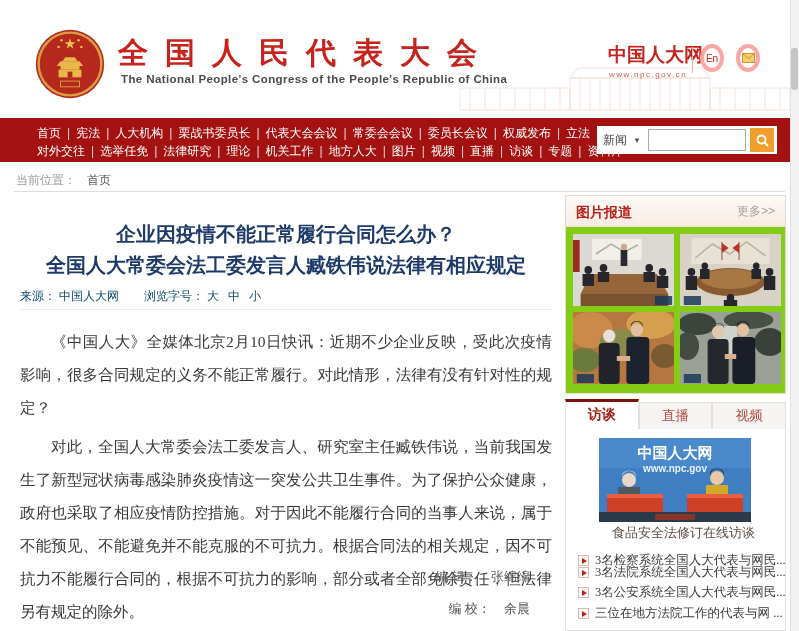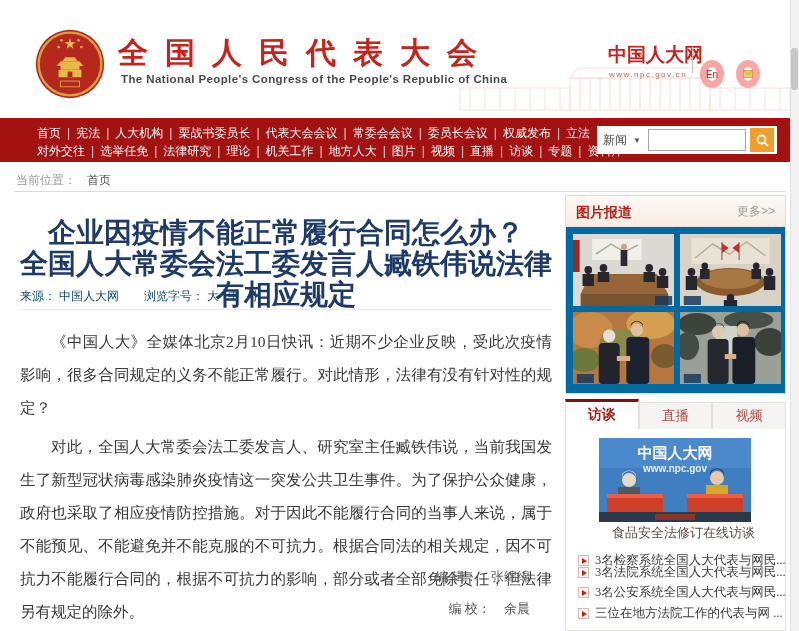--- a/index.html
+++ b/index.html
@@ -15,21 +15,21 @@
   .emblem { position:absolute; left:32px; top:26px; }
   .site-title { position:absolute; left:118px; top:33px; font-size:30px; font-weight:bold;
                 color:#c5231c; letter-spacing:17px; white-space:nowrap; }
   .site-subtitle { position:absolute; left:121px; top:73px; font-size:11.5px; font-weight:bold;
                    color:#4a4a4a; letter-spacing:.4px; white-space:nowrap; }
   .watermark { position:absolute; left:430px; top:64px; opacity:.55; }
   .npc-logo { position:absolute; left:608px; top:42px; width:80px; text-align:center; cursor:pointer; }
   .npc-logo-text { font-size:19px; font-weight:bold; color:#c5231c; white-space:nowrap; }
   .npc-url { font-size:8px; color:#c56058; letter-spacing:1.5px; margin-top:2px; white-space:nowrap; }
   .hdr-divider { position:absolute; left:692px; top:47px; width:1px; height:26px; background:#e3b7ae; }
-  .circle-btn { position:absolute; top:60px; width:24px; height:28px; border:7px solid #fca5a5;
+  .circle-btn { position:absolute; top:44px; width:24px; height:28px; border:4px solid #fca5a5;
                 border-radius:50%; display:flex; align-items:center; justify-content:center;
                 color:#c5231c; font-size:10px; cursor:pointer; background:#fff; }
   .btn-en { left:700px; }
   .btn-mail { left:736px; }
 
   
   .navbar { position:absolute; top:118px; left:0; width:790px; height:44px; background:#a31111; }
   .nav-row { position:absolute; left:37px; white-space:nowrap; font-size:12px; color:#ffffff; }
   .nav-row-1 { top:7px; }
   .nav-row-2 { top:25px; }
@@ -46,42 +46,42 @@
                 display:flex; align-items:center; justify-content:center; }
 
   
   .breadcrumb { position:absolute; left:16px; top:172px; font-family:"Liberation Serif", serif;
                 font-size:12px; color:#999; }
   .breadcrumb .crumb-current { color:#555; margin-left:8px; cursor:pointer; }
   .breadcrumb-line { position:absolute; left:14px; top:191px; width:771px; height:1px; background:#dcdcdc; }
 
   
   .article-title { position:absolute; left:20px; top:219px; width:532px; text-align:center;
-                   font-family:Liberation Mono, monospace; font-weight:bold; font-size:28px;
+                   font-family:Liberation Sans, sans-serif; font-weight:bold; font-size:20px;
                    color:#1e3a68; line-height:31px; }
   .article-meta { position:absolute; left:20px; top:288px; width:532px;
                   font-family:"Liberation Serif", serif; font-size:12px; color:#0c4a6e; }
   .article-meta .m-val { margin-right:22px; }
   .article-meta .m-size { margin-right:6px; cursor:pointer; }
   .article-meta .m-date { position:absolute; right:0; top:0; }
   .meta-line { position:absolute; left:20px; top:309px; width:532px; height:1px; background:#ececec; }
   .article-body { position:absolute; left:20px; top:325px; width:532px;
                   font-family:"Liberation Serif", serif; font-size:15.5px; color:#383838;
                   line-height:33px; text-align:justify; }
   .article-body p { text-indent:2em; }
   .article-body p + p { margin-top:6px; }
   .editor-row { position:absolute; width:510px; left:20px; text-align:right;
                 font-family:"Liberation Serif", serif; font-size:13px; color:#555; }
   .editor-row .e-name { margin-left:10px; }
   .editor-1 { top:560px;margin-top:8px; }
   .editor-2 { top:600px; }
 
   
   .photo-panel { position:absolute; left:565px; top:195px; width:221px; height:199px;
-                 border:1px solid #e6dad4; background:#0369a1; }
+                 border:1px solid #e6dad4; background:#84cc16; }
   .pp-header { height:31px; line-height:31px; padding:0 10px;
                background:linear-gradient(#fdf9f5,#f8ece3); border-bottom:1px solid #eee0d8; }
   .pp-title { font-family:"Liberation Serif", serif; font-size:14px; font-weight:bold; color:#b5231c; }
   .pp-more { float:right; font-size:12px; color:#a0a0a0; cursor:pointer; }
   .pp-grid { position:absolute; left:7px; top:38px; display:grid;
              grid-template-columns:101px 101px; gap:6px; }
   .pp-grid svg { display:block; cursor:pointer; }
 
   
   .tabs { position:absolute; left:565px; top:399px; width:221px; height:30px; display:flex; }

